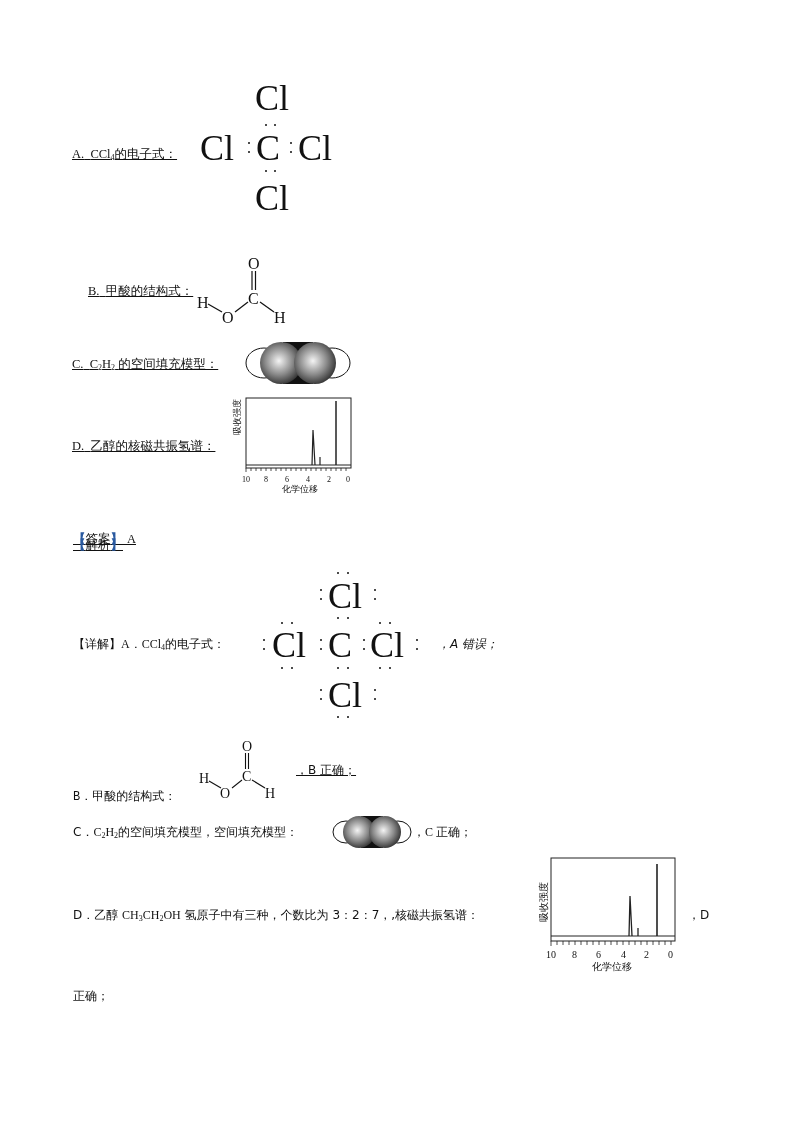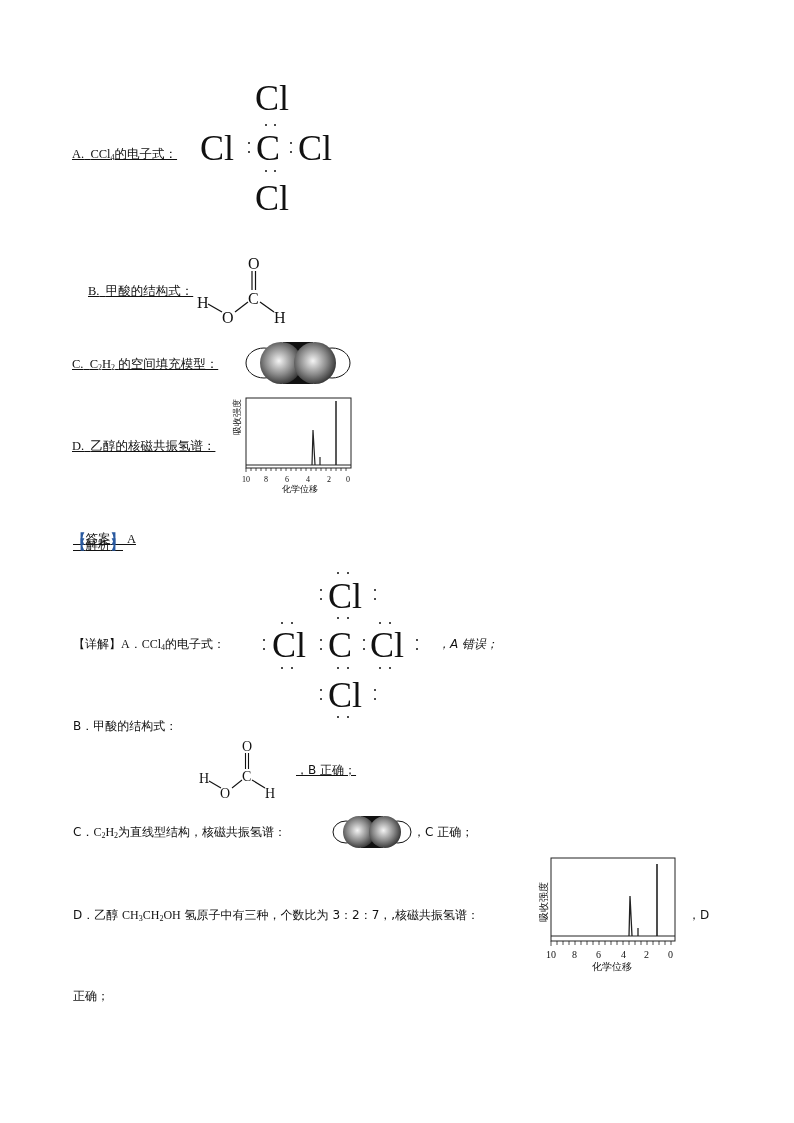--- a/index.html
+++ b/index.html
@@ -174,56 +174,56 @@
 
   <span class="dot" style="left:64px;top:124px;"></span>
     <span class="dot" style="left:64px;top:133px;"></span>
   <span class="dot" style="left:118px;top:124px;"></span>
     <span class="dot" style="left:118px;top:133px;"></span>
   <span class="dot" style="left:81px;top:151px;"></span>
     <span class="dot" style="left:91px;top:151px;"></span>
 </div>
 <div class="abs txt-s" style="left:438px; top:636px;font-style:italic;">，A 错误；</div>
 
-<div class="abs txt-s" style="left:73px; top:718px;">B．甲酸的结构式：</div>
+<div class="abs txt-s" style="left:73px; top:788px;font-family:Liberation Mono, monospace;">B．甲酸的结构式：</div>
 <svg class="abs" style="left:196px; top:738px;" width="90" height="64" viewBox="0 0 90 64">
   <g font-family="Liberation Serif, DejaVu Serif, serif" font-size="14" fill="#111">
     <text x="46" y="13">O</text>
     <text x="46" y="43">C</text>
     <text x="3" y="45">H</text>
     <text x="24" y="60">O</text>
     <text x="69" y="60">H</text>
   </g>
   <line x1="49.5" y1="15" x2="49.5" y2="31" stroke="#111" stroke-width="1.1"></line>
   <line x1="52.5" y1="15" x2="52.5" y2="31" stroke="#111" stroke-width="1.1"></line>
   <line x1="13" y1="43" x2="25" y2="50" stroke="#111" stroke-width="1.1"></line>
   <line x1="36" y1="50" x2="46" y2="42" stroke="#111" stroke-width="1.1"></line>
   <line x1="56" y1="42" x2="69" y2="50" stroke="#111" stroke-width="1.1"></line>
 </svg>
 <div class="abs txt-s" style="left:296px; top:762px;text-decoration:underline;">，B 正确；</div>
 
 <div class="abs txt-s" style="left:73px; top:824px;">
-  <span>C．</span><span class="serif">C</span><sub class="serif">2</sub><span class="serif">H</span><sub class="serif">2</sub><span>为直线型结构，核磁共振氢谱：</span>
+  <span>C．</span><span class="serif">C</span><sub class="serif">2</sub><span class="serif">H</span><sub class="serif">2</sub><span>的空间填充模型，空间填充模型：</span>
 </div>
 <svg class="abs" style="left:332px; top:813px;" width="80" height="38" viewBox="0 0 80 38">
   <defs>
     <radialGradient id="sph2" cx="0.45" cy="0.45" r="0.6">
       <stop offset="0" stop-color="#f4f4f4"></stop>
       <stop offset="0.55" stop-color="#8a8a8a"></stop>
       <stop offset="1" stop-color="#2a2a2a"></stop>
     </radialGradient>
   </defs>
   <ellipse cx="14" cy="19" rx="13" ry="11" fill="#fff" stroke="#111" stroke-width="1"></ellipse>
   <ellipse cx="66" cy="19" rx="13" ry="11" fill="#fff" stroke="#111" stroke-width="1"></ellipse>
   <path d="M29 3 L41 3 L41 35 L29 35 Z" fill="#111"></path>
   <path d="M39 3 L51 3 L51 35 L39 35 Z" fill="#111"></path>
   <circle cx="27" cy="19" r="16" fill="url(#sph2)"></circle>
   <circle cx="53" cy="19" r="16" fill="url(#sph2)"></circle>
 </svg>
-<div class="abs txt-s" style="left:413px; top:824px;">，C 正确；</div>
+<div class="abs txt-s" style="left:413px; top:824px;font-family:Liberation Serif, serif;">，C 正确；</div>
 
 <div class="abs txt-s" style="left:73px; top:907px;">
   <span>D．乙醇 </span><span class="serif">CH</span><sub class="serif">3</sub><span class="serif">CH</span><sub class="serif">2</sub><span class="serif">OH</span><span> 氢原子中有三种，个数比为 3：2：7，,核磁共振氢谱：</span>
 </div>
 <svg class="abs" style="left:536px; top:856px;" width="145" height="118" viewBox="0 0 145 118">
   <text x="-66" y="11" transform="rotate(-90)" font-size="10" fill="#111" font-family="DejaVu Sans, sans-serif">吸收强度</text>
   <rect x="15" y="2" width="124" height="83" fill="#fff" stroke="#222" stroke-width="1"></rect>
   <line x1="15" y1="80" x2="139" y2="80" stroke="#222" stroke-width="1"></line>
   <g stroke="#222" stroke-width="0.8">
     <line x1="15" y1="85" x2="15" y2="90"></line>

